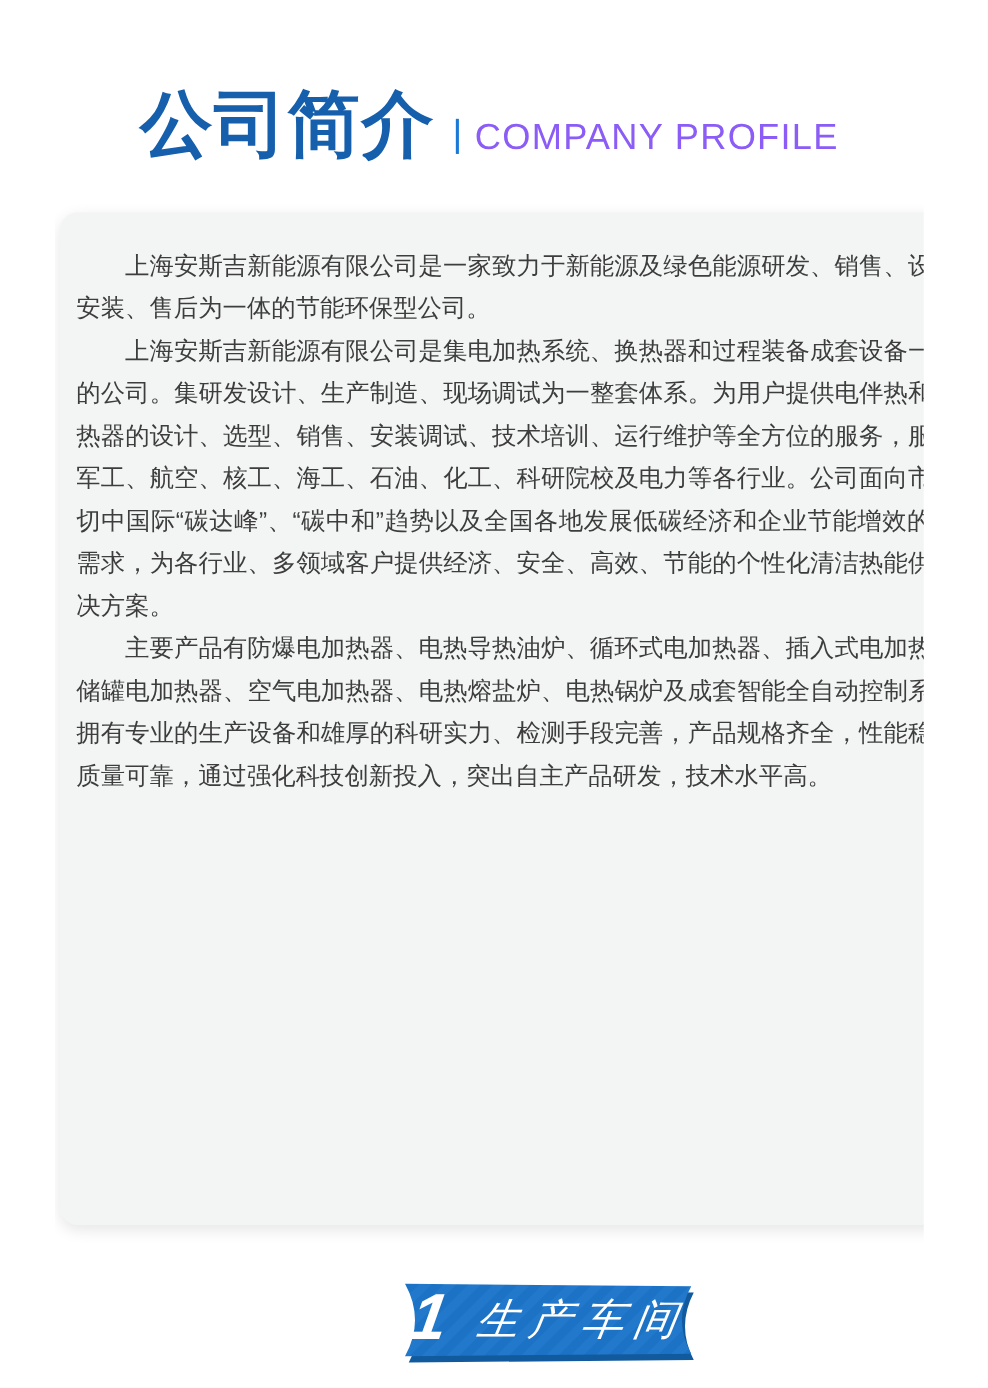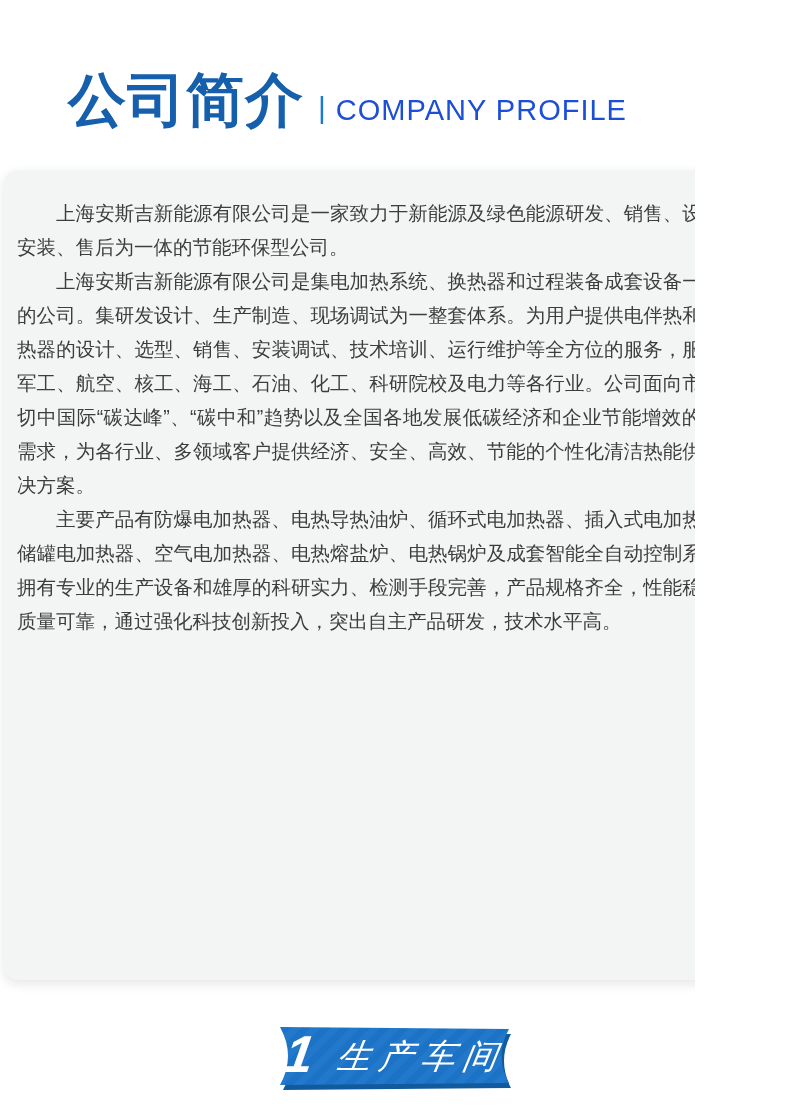--- a/index.html
+++ b/index.html
@@ -7,20 +7,21 @@
     width: 790px;
     background: #ffffff;
     font-family: "Liberation Sans", "DejaVu Sans", sans-serif;
   }
   .page {
     position: relative;
     width: 695px;
     height: 1110px;
     background: #ffffff;
     overflow: hidden;
+    margin-left: 44px;
   }
 
   
   .title-row {
     position: absolute;
     top: 58px;
     left: 0;
     width: 100%;
     height: 84px;
     display: flex;
@@ -39,21 +40,21 @@
     font-size: 30px;
     font-weight: 400;
     color: #1a78d6;
     margin: 0 10px 0 14px;
     position: relative;
     top: -2px;
   }
   .title-en {
     font-size: 29px;
     font-weight: 400;
-    color: #1d4ed8;
+    color: #8b5cf6;
     letter-spacing: 1px;
   }
 
   
   .card {
     position: absolute;
     top: 170px;
     left: 4px;
     width: 750px;
     height: 810px;

